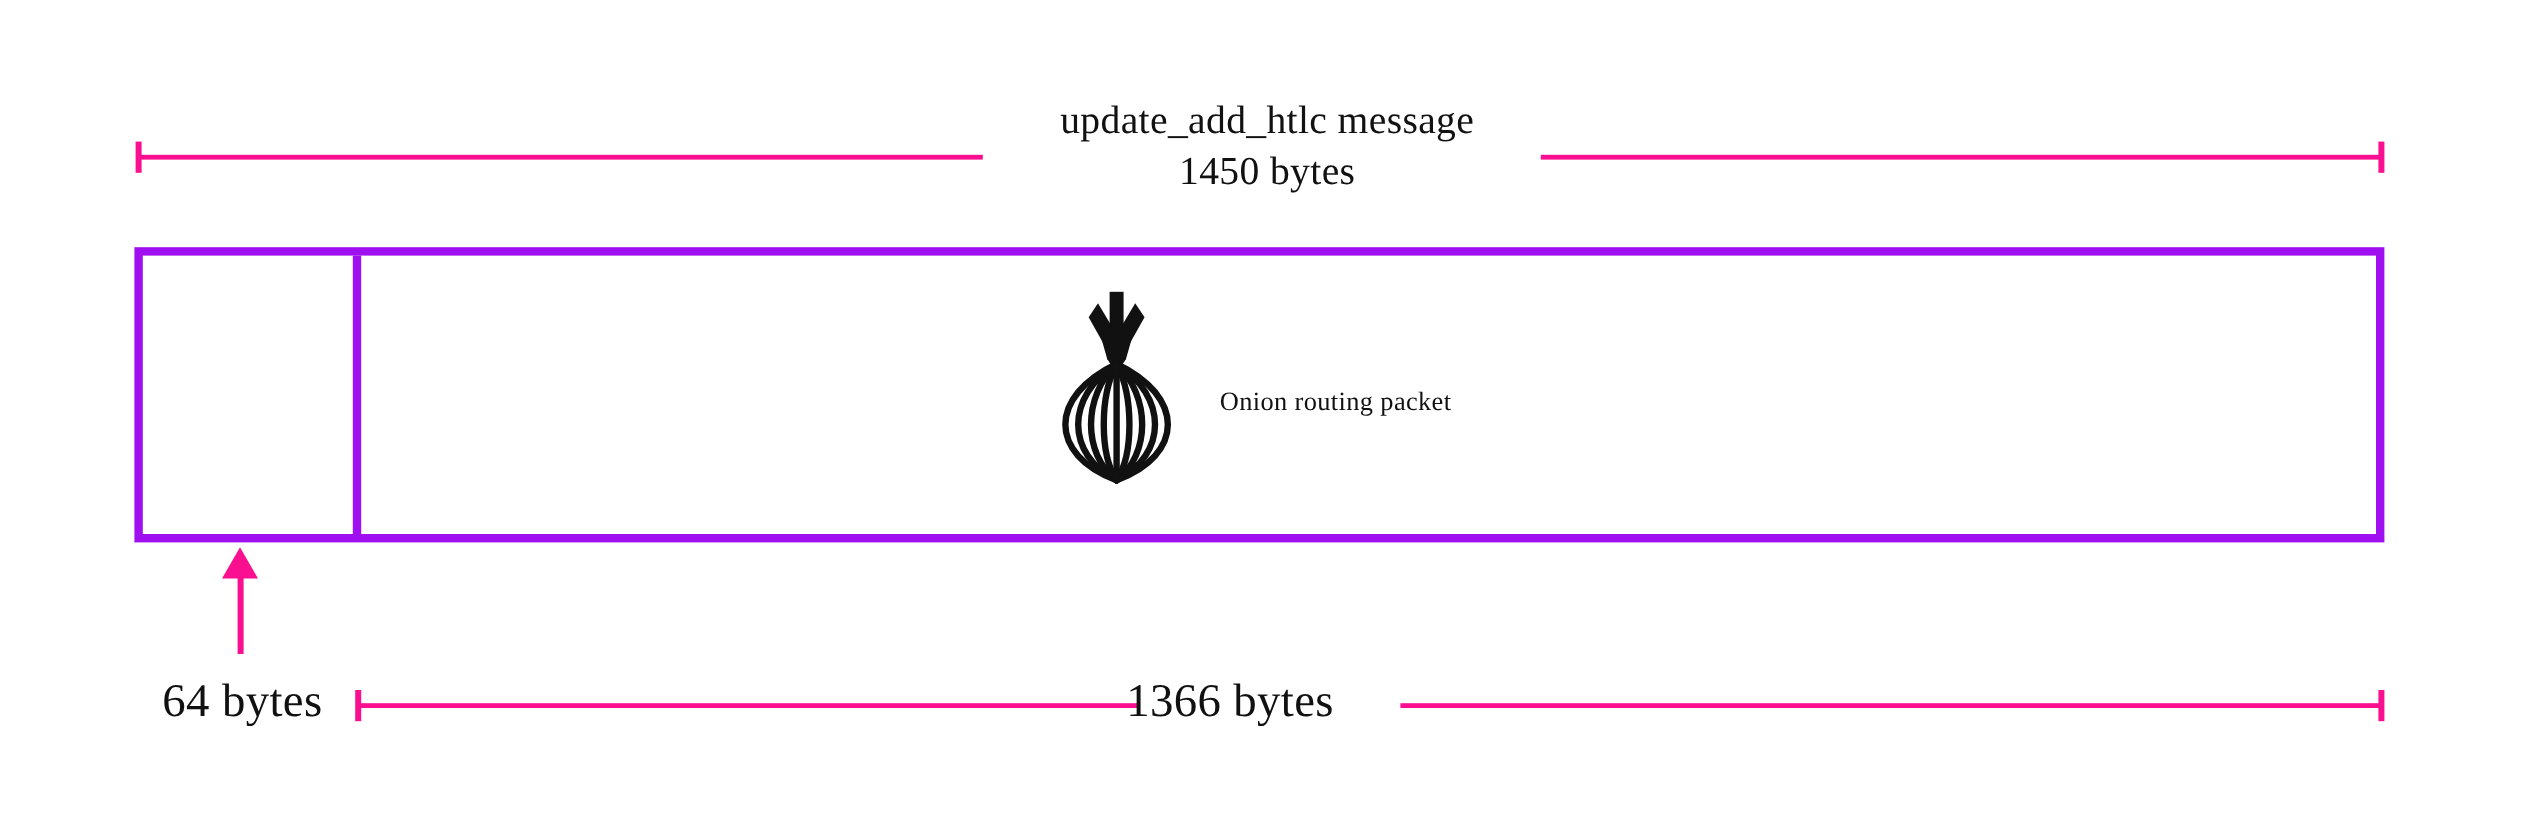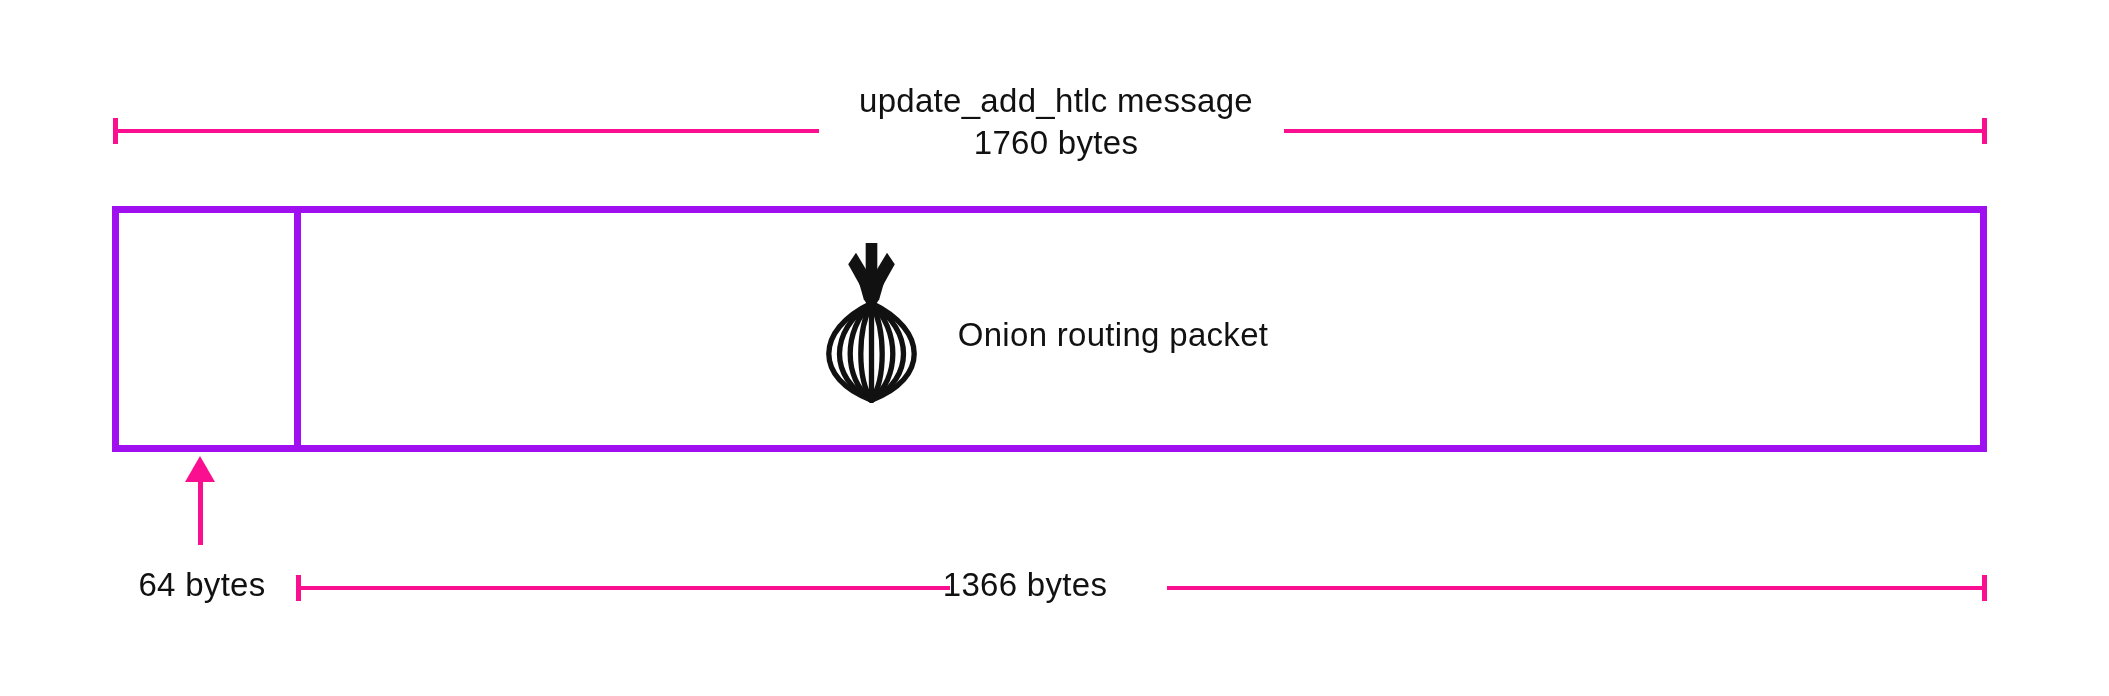--- a/index.html
+++ b/index.html
@@ -4,21 +4,21 @@
 <style>
   :root{
     --dimension-pink:#FA0F90;
     --box-purple:#A00FF0;
     --ink:#111111;
     --background:#FFFFFF;
   }
   html,body{margin:0;padding:0;background:var(--background);}
   .canvas{
     position:relative;width:2109px;height:696px;background:var(--background);
-    font-family:Liberation Sans, sans-serif;color:var(--ink);overflow:hidden;
+    font-family:Liberation Serif, serif;color:var(--ink);overflow:hidden;
   }
   .hline{position:absolute;height:4px;background:var(--dimension-pink);}
   .tick{position:absolute;width:5px;height:26px;background:var(--dimension-pink);}
 
   
   .title-block{
     position:absolute;left:1056px;top:80px;transform:translateX(-50%);
     text-align:center;font-size:33px;line-height:42px;letter-spacing:.3px;white-space:nowrap;
   }
 
@@ -27,45 +27,45 @@
     position:absolute;left:112px;top:206px;width:1875px;height:246px;
     box-sizing:border-box;border:7px solid var(--box-purple);
     display:flex;background:var(--background);
   }
   .field-small{width:175px;flex:none;border-right:7px solid var(--box-purple);}
   .field-large{
     flex:1;display:flex;align-items:center;justify-content:center;
     gap:38px;padding-right:190px;
   }
   .onion-wrap{margin-top:-10px;line-height:0;}
-  .onion-label{font-size:33px;letter-spacing:.3px;margin-top:12px;white-space:nowrap;}
+  .onion-label{font-size:22px;letter-spacing:.3px;margin-top:12px;white-space:nowrap;}
 
   
   .arrow-shaft{position:absolute;left:198px;top:479px;width:5px;height:66px;background:var(--dimension-pink);}
   .arrow-head{
     position:absolute;left:185px;top:456px;width:0;height:0;
     border-left:15px solid transparent;border-right:15px solid transparent;
     border-bottom:26px solid var(--dimension-pink);
   }
 
   .size-label{
-    position:absolute;transform:translateX(-50%);font-size:33px;line-height:40px;
+    position:absolute;transform:translateX(-50%);font-size:39px;line-height:40px;
     letter-spacing:.3px;white-space:nowrap;
   }
 </style>
 </head>
 <body>
 
 <div class="canvas">
 
   <div class="tick" style="left:113px;top:118px"></div>
   <div class="hline" style="left:115px;top:129px;width:704px"></div>
   <div class="title-block">
     <div>update_add_htlc message</div>
-    <div>1760 bytes</div>
+    <div>1450 bytes</div>
   </div>
   <div class="hline" style="left:1284px;top:129px;width:701px"></div>
   <div class="tick" style="left:1982px;top:118px"></div>
 
   <div class="packet-box">
     <div class="field-small"></div>
     <div class="field-large">
       <span class="onion-wrap">
         <svg width="97" height="163" viewBox="0 0 100 168" aria-hidden="true">
           <g fill="#111111">

